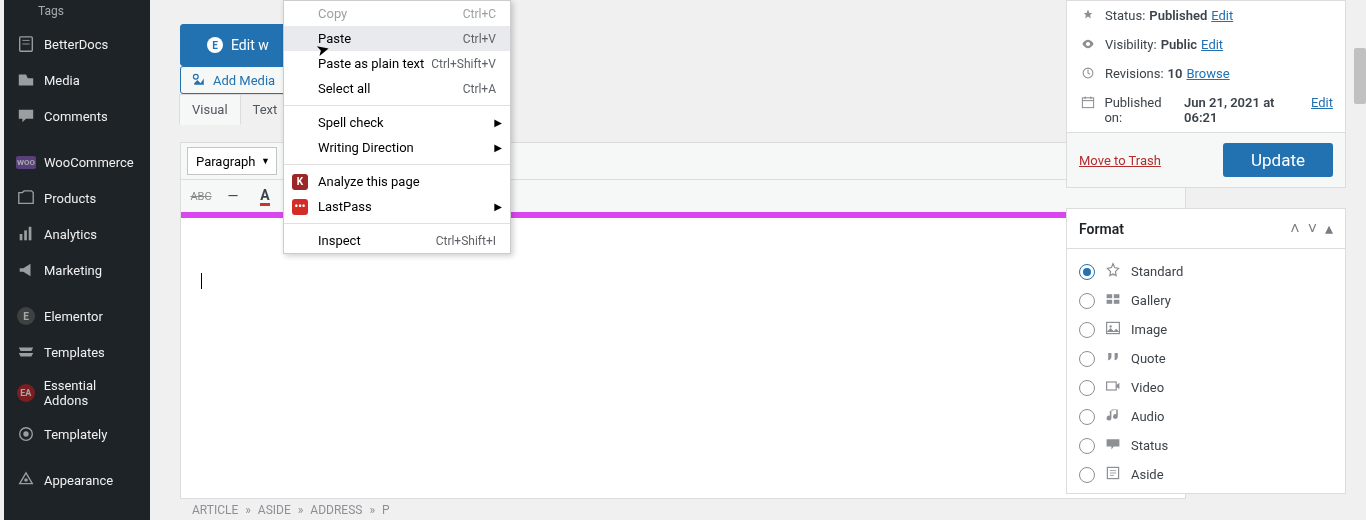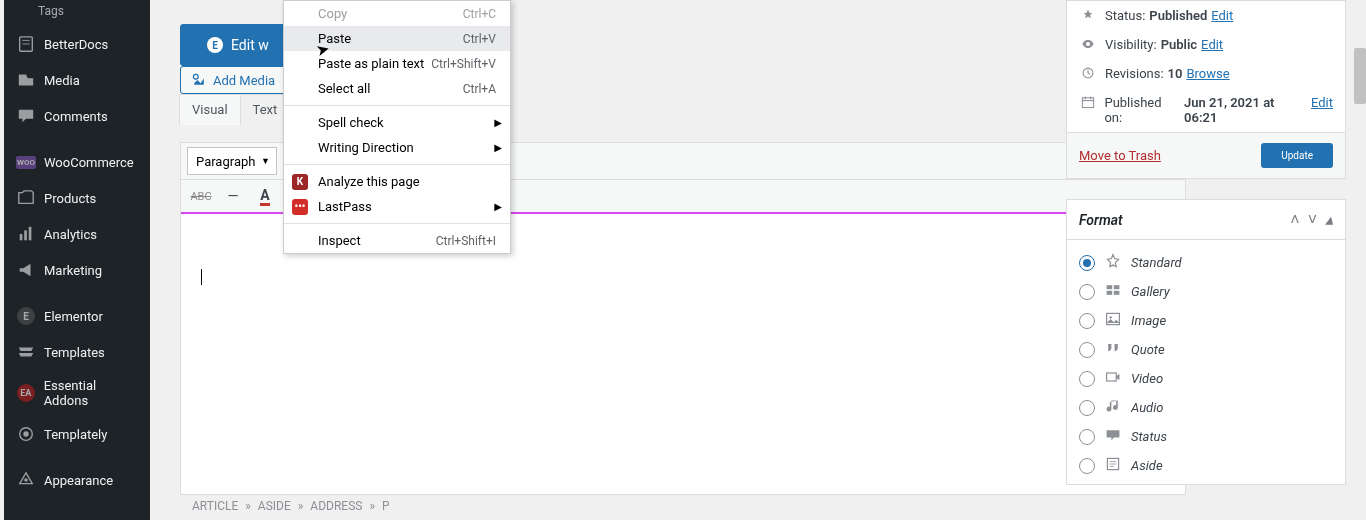--- a/index.html
+++ b/index.html
@@ -23,21 +23,21 @@
 .tab { padding: 7px 12px; border: 1px solid #dcdcde; border-bottom: none; background: #f0f0f1; font-size: 13px; color: #50575e; cursor: pointer; margin-left: -1px; }
 .tab.active { background: #f6f7f7; border-bottom: 1px solid #f6f7f7; position: relative; z-index: 2; }
 
 .editor-toolbar { background: #f6f7f7; border-bottom: 1px solid #dcdcde; padding: 4px 6px; display: flex; align-items: center; gap: 2px; }
 .tb-select { height: 28px; padding: 0 20px 0 8px; border: 1px solid #c3c4c7; background: #fff; font-size: 13px; min-width: 90px; display: inline-flex; align-items: center; position: relative; }
 .tb-btn { width: 28px; height: 28px; display: inline-flex; align-items: center; justify-content: center; color: #3c434a; cursor: pointer; border-radius: 2px; font-size: 14px; }
 .tb-btn.bordered { border: 1px solid #888; }
 .tb-spacer { flex: 1; }
 .fullscreen-btn { width: 28px; height: 28px; display: flex; align-items: center; justify-content: center; cursor: pointer; }
 
-.editor-toolbar2 { background: #f6f7f7; padding: 2px 6px; display: flex; align-items: center; gap: 4px; border-bottom: 2px solid #d946ef; }
+.editor-toolbar2 { background: #f6f7f7; padding: 2px 6px; display: flex; align-items: center; gap: 4px; border-bottom: 6px solid #d946ef; }
 
 .editor-body { height: 280px; background: #fff; padding: 40px 20px 20px 20px; position: relative; }
 .cursor-line { position: absolute; left: 20px; top: 55px; width: 1px; height: 16px; background: #000; }
 
 .statusbar { padding: 4px 8px; font-size: 12px; color: #8c8f94; text-transform: uppercase; }
 .statusbar span { margin: 0 4px; }
 
 .grammarly { position: absolute; width: 24px; height: 24px; background: #15c39a; border-radius: 50%; right: 18px; bottom: 12px; display: flex; align-items: center; justify-content: center; color: #fff; font-weight: bold; font-size: 14px; }
 
 
@@ -54,23 +54,23 @@
 
 
 .rightbar { position: absolute; right: 0; top: 0; width: 300px; height: 520px; padding-right: 20px; }
 .publish-box { background: #fff; border: 1px solid #dcdcde; margin-bottom: 20px; }
 .pub-row { display: flex; padding: 7px 12px; font-size: 13px; color: #3c434a; }
 .pub-icon { width: 18px; color: #8c8f94; margin-right: 8px; display: flex; justify-content: center; }
 .pub-val { font-weight: 600; margin-left: 4px; }
 .pub-link { color: #2271b1; text-decoration: underline; margin-left: 4px; cursor: pointer; }
 .pub-actions { display: flex; justify-content: space-between; align-items: center; padding: 10px 12px; background: #f6f7f7; border-top: 1px solid #dcdcde; }
 .trash-link { color: #b32d2e; text-decoration: underline; font-size: 13px; cursor: pointer; }
-.update-btn { background: #2271b1; color: #fff; border: none; padding: 7px 20px; border-radius: 3px; font-size: 10px; cursor: pointer; }
-
-.format-box { background: #fff; border: 1px solid #dcdcde; font-style: italic; }
+.update-btn { background: #2271b1; color: #fff; border: none; padding: 7px 28px; border-radius: 3px; font-size: 17px; cursor: pointer; }
+
+.format-box { background: #fff; border: 1px solid #dcdcde; }
 .format-head { display: flex; align-items: center; padding: 10px 12px; border-bottom: 1px solid #dcdcde; }
 .format-title { flex: 1; font-weight: 600; font-size: 14px; color: #1d2327; }
 .format-head-icons { display: flex; gap: 8px; color: #787c82; }
 .format-list { padding: 8px 12px 4px 12px; }
 .format-item { display: flex; align-items: center; padding: 5px 0; font-size: 13px; color: #3c434a; }
 .format-radio { width: 16px; height: 16px; border: 1px solid #8c8f94; border-radius: 50%; margin-right: 10px; display: flex; align-items: center; justify-content: center; cursor: pointer; }
 .format-radio.checked { border-color: #2271b1; }
 .format-radio.checked::after { content: ''; width: 8px; height: 8px; background: #2271b1; border-radius: 50%; }
 .format-icon { width: 18px; color: #8c8f94; margin-right: 8px; }
 

